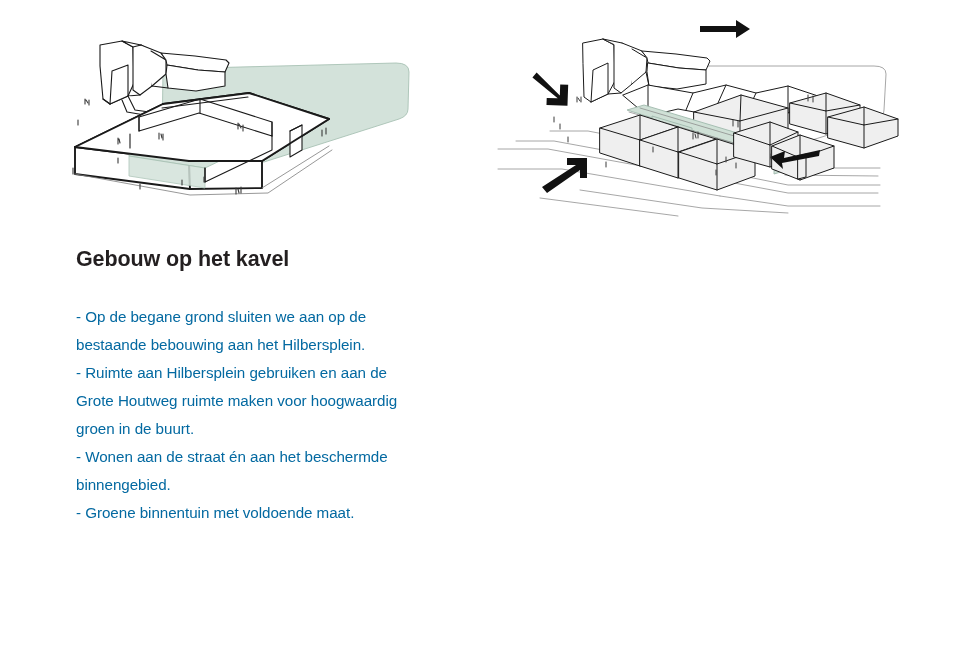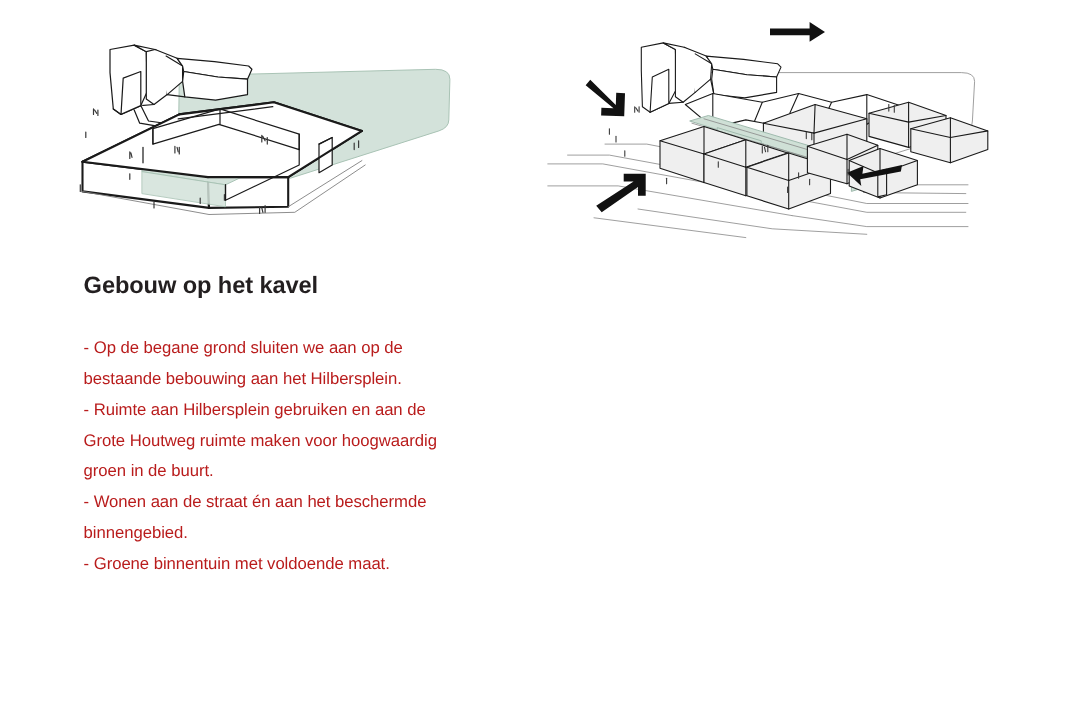--- a/index.html
+++ b/index.html
@@ -59,21 +59,21 @@
     letter-spacing: -0.1px;
     color: #231f20;
     white-space: pre-line;
   }
   .body-text {
     margin: 0;
     font-family: "Liberation Sans", sans-serif;
     font-size: 15.2px;
     line-height: 28px;
     font-weight: normal;
-    color: #b91c1c;
+    color: #0369a1;
     letter-spacing: -0.05px;
     white-space: pre-line;
   }
   .col-left .body-text  { margin-top: 31px; }
 </style>
 </head>
 <body>
 
 <div class="page">
   <div class="columns">

